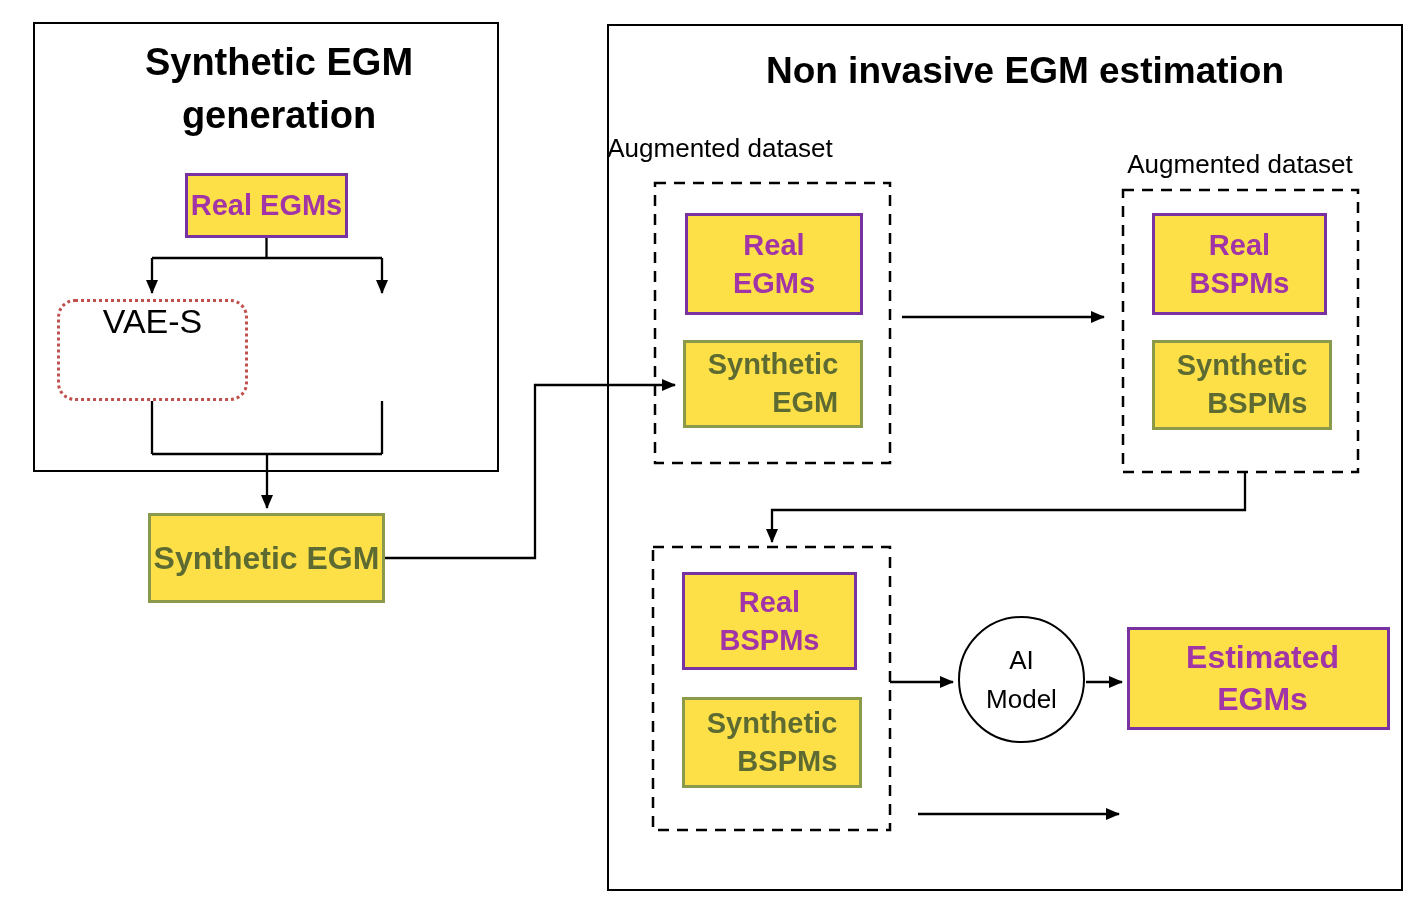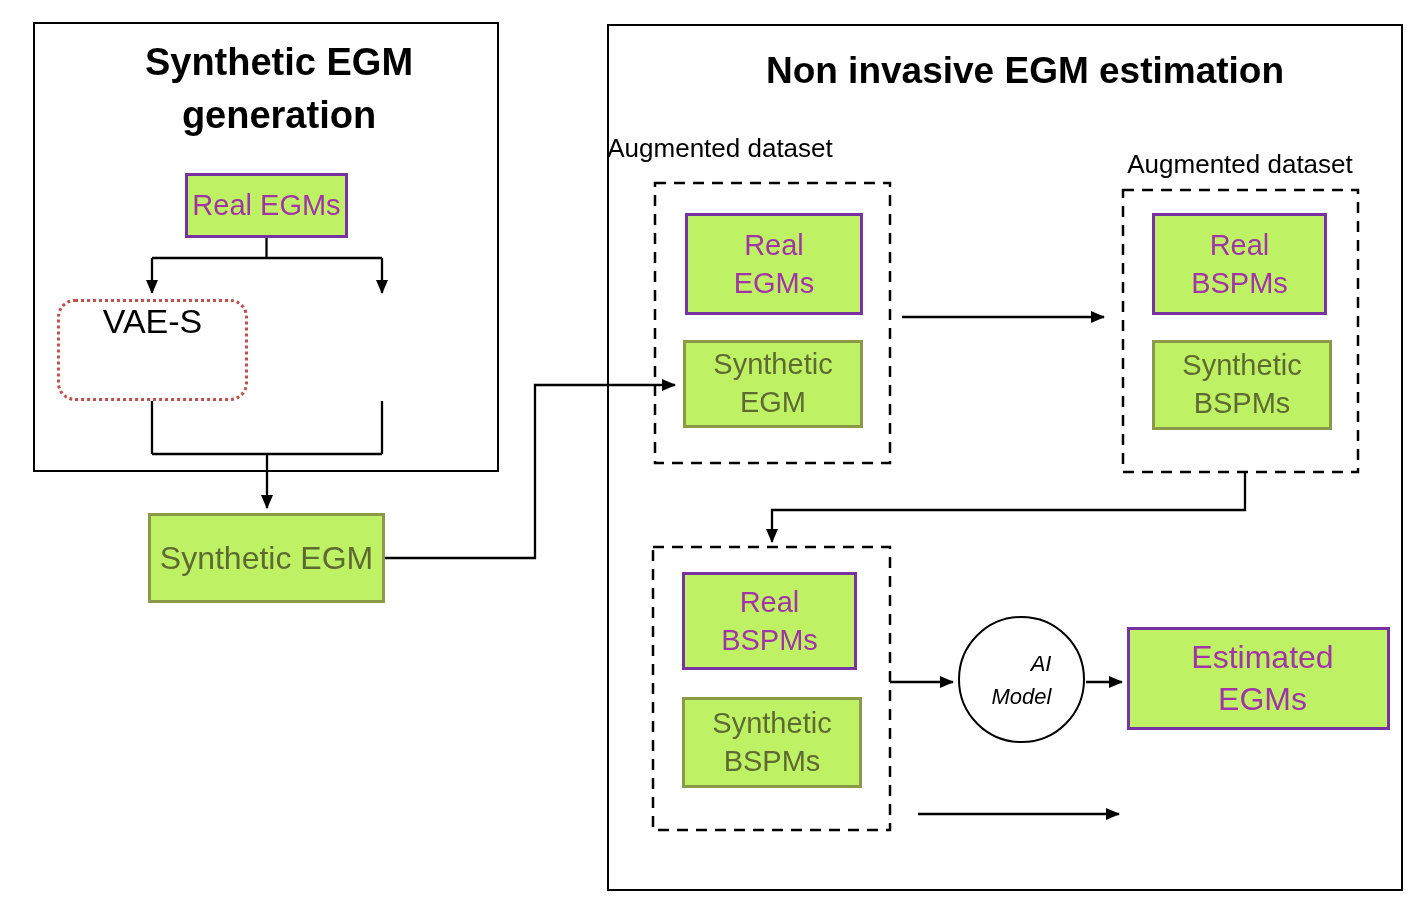--- a/index.html
+++ b/index.html
@@ -14,34 +14,34 @@
   html,body{background:#ffffff;}
   body{font-family:"Liberation Sans","DejaVu Sans",sans-serif;color:var(--ink);}
   #canvas{
     position:relative;width:1418px;height:914px;background:#ffffff;overflow:hidden;
   }
   #wires{position:absolute;left:0;top:0;width:1418px;height:914px;}
   .panel{position:absolute;border:2.5px solid var(--ink);background:transparent;}
   .panel-title{position:absolute;font-weight:bold;text-align:center;white-space:pre-line;color:var(--ink);}
   .box{
     position:absolute;display:flex;align-items:center;justify-content:center;
-    text-align:center;font-weight:normal;white-space:pre-line;background:#bef264;
+    text-align:center;font-weight:bold;white-space:pre-line;background:#fde047;
   }
   .purple-box{border:3px solid var(--purple-border);color:var(--purple-text);}
-  .olive-box{border:3px solid var(--olive-border);color:var(--olive-text);}
+  .olive-box{border:3px solid var(--olive-border);color:var(--olive-text);text-align:right;}
   .vae-box{
     position:absolute;display:flex;justify-content:center;
     border:3.5px dotted var(--red-dotted);border-radius:18px;background:#ffffff;
     font-size:34px;color:var(--ink);font-weight:normal;
   }
   .flow-label{position:absolute;transform:translateX(-50%);font-size:26px;color:var(--ink);white-space:nowrap;}
   .circle{
     position:absolute;border:2.5px solid var(--ink);border-radius:50%;background:#ffffff;
-    display:flex;align-items:center;justify-content:center;text-align:right;
-    font-size:22px;line-height:1.5;white-space:pre-line;color:var(--ink);font-style:italic;
+    display:flex;align-items:center;justify-content:center;text-align:center;
+    font-size:26px;line-height:1.5;white-space:pre-line;color:var(--ink);
   }
 </style>
 </head>
 <body>
 
 <div id="canvas">
 
   <svg id="wires" viewBox="0 0 1418 914" xmlns="http://www.w3.org/2000/svg">
     <defs>
       <marker id="arrow" markerUnits="userSpaceOnUse" markerWidth="15" markerHeight="13" refX="13" refY="6" orient="auto">

